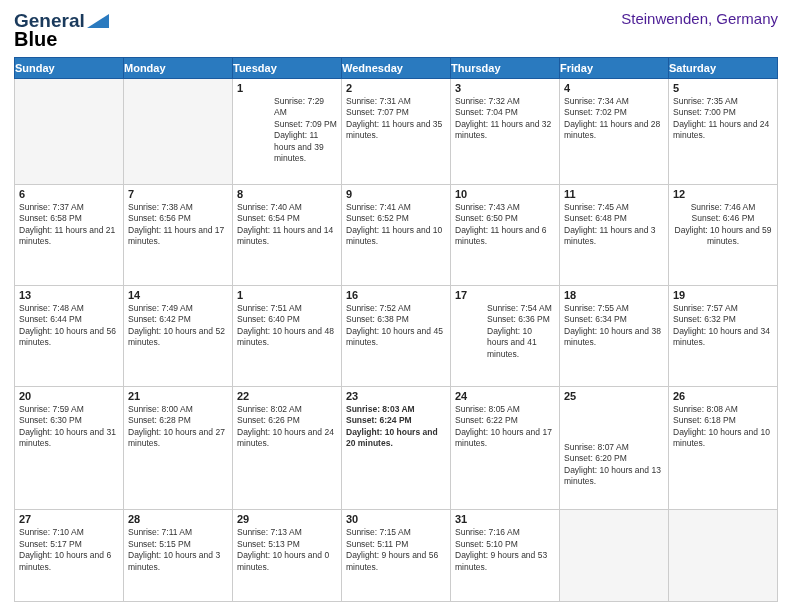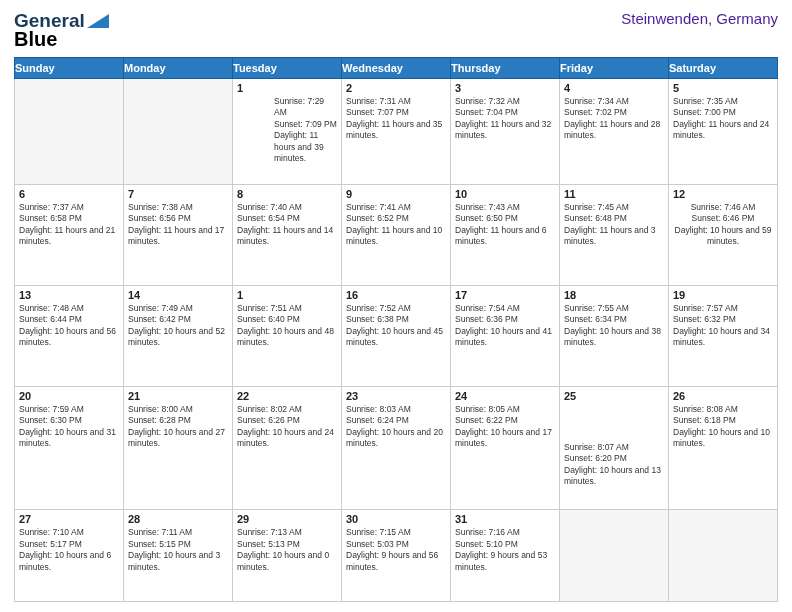--- a/index.html
+++ b/index.html
@@ -218,21 +218,21 @@
 Daylight: 10 hours and 48 minutes.</div>
           </td>
           <td>
             <span class="day-num">16</span>
             <div class="day-info" style="white-space: pre-line;">Sunrise: 7:52 AM
 Sunset: 6:38 PM
 Daylight: 10 hours and 45 minutes.</div>
           </td>
           <td>
             <span class="day-num">17</span>
-            <div class="day-info" style="white-space: pre-line;">Sunrise: 7:54 AM
+            <div class="day-info" style="white-space: pre-line; margin-left: 32px;">Sunrise: 7:54 AM
 Sunset: 6:36 PM
 Daylight: 10 hours and 41 minutes.</div>
           </td>
           <td>
             <span class="day-num">18</span>
             <div class="day-info" style="white-space: pre-line;">Sunrise: 7:55 AM
 Sunset: 6:34 PM
 Daylight: 10 hours and 38 minutes.</div>
           </td>
           <td>
@@ -256,21 +256,21 @@
 Daylight: 10 hours and 27 minutes.</div>
           </td>
           <td>
             <span class="day-num">22</span>
             <div class="day-info" style="white-space: pre-line;">Sunrise: 8:02 AM
 Sunset: 6:26 PM
 Daylight: 10 hours and 24 minutes.</div>
           </td>
           <td>
             <span class="day-num">23</span>
-            <div class="day-info" style="white-space: pre-line;">Sunrise: 8:03 AM
+            <div class="day-info" style="white-space: pre-line; font-weight: bold;">Sunrise: 8:03 AM
 Sunset: 6:24 PM
 Daylight: 10 hours and 20 minutes.</div>
           </td>
           <td>
             <span class="day-num">24</span>
             <div class="day-info" style="white-space: pre-line;">Sunrise: 8:05 AM
 Sunset: 6:22 PM
 Daylight: 10 hours and 17 minutes.</div>
           </td>
           <td>
@@ -301,21 +301,21 @@
           </td>
           <td>
             <span class="day-num">29</span>
             <div class="day-info" style="white-space: pre-line;">Sunrise: 7:13 AM
 Sunset: 5:13 PM
 Daylight: 10 hours and 0 minutes.</div>
           </td>
           <td>
             <span class="day-num">30</span>
             <div class="day-info" style="white-space: pre-line;">Sunrise: 7:15 AM
-Sunset: 5:03 PM
+Sunset: 5:11 PM
 Daylight: 9 hours and 56 minutes.</div>
           </td>
           <td>
             <span class="day-num">31</span>
             <div class="day-info" style="white-space: pre-line;">Sunrise: 7:16 AM
 Sunset: 5:10 PM
 Daylight: 9 hours and 53 minutes.</div>
           </td>
           <td class="empty"></td>
           <td class="empty"></td>

